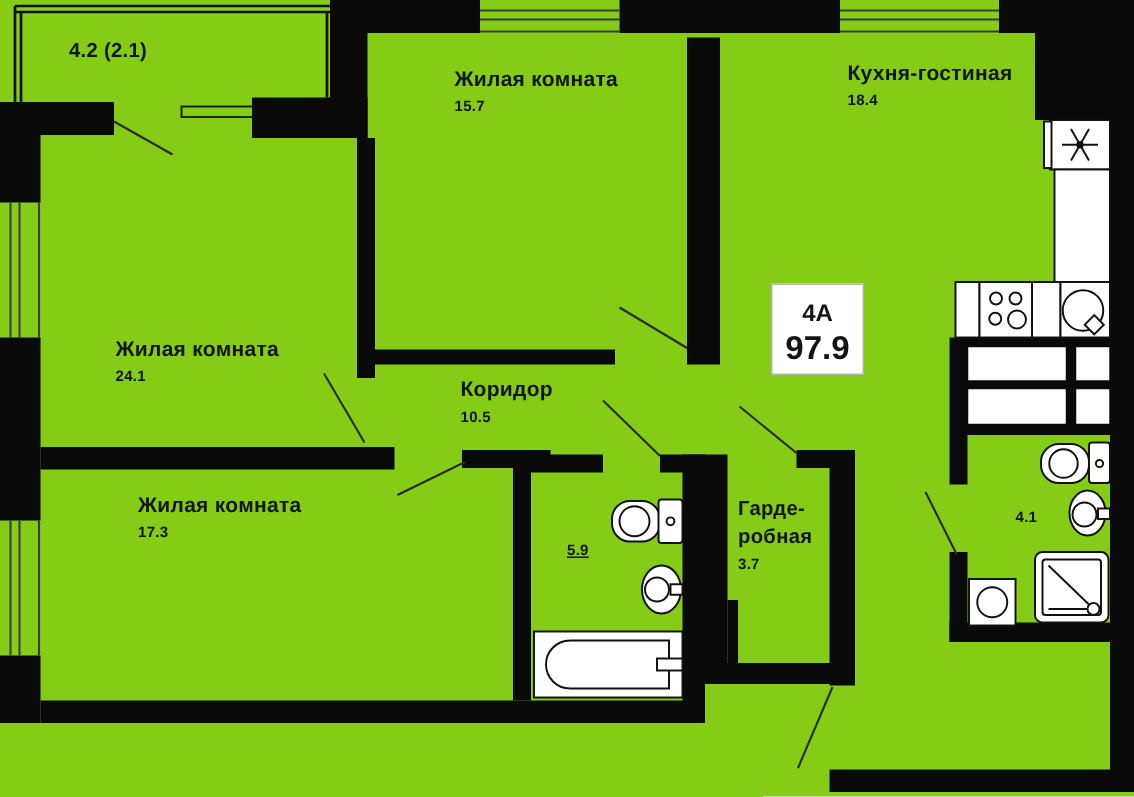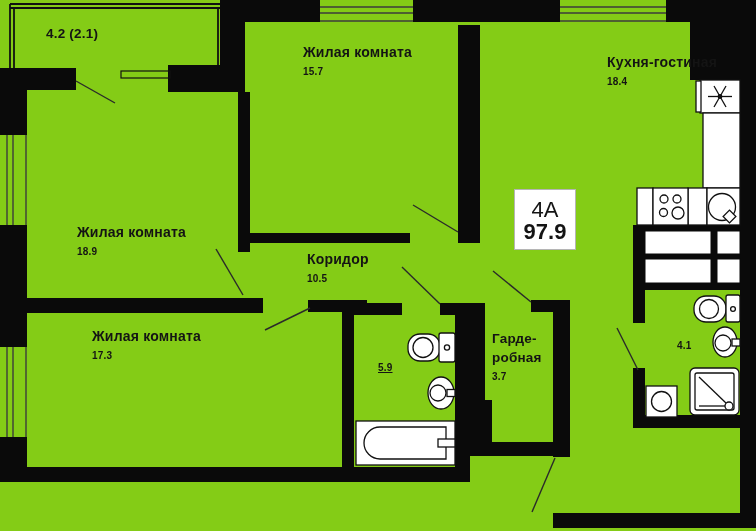--- a/index.html
+++ b/index.html
@@ -25,21 +25,21 @@
   .badge{
     position:absolute;
     left:514px;top:189px;
     width:60px;height:59px;
     background:#fff;
     border:1.5px solid #b5b5b5;
     display:flex;flex-direction:column;
     align-items:center;justify-content:center;
     gap:1px;
   }
-  .badge .unit{font-size:22px;font-weight:400;line-height:23px;}
+  .badge .unit{font-size:16px;font-weight:700;line-height:23px;}
   .badge .total{font-size:22px;font-weight:700;line-height:19px;}
 </style>
 </head>
 <body>
 
 <div id="plan">
 
   <svg width="756" height="531" viewBox="0 0 756 531">
 
     <g fill="#0a0a0a" stroke="none">
@@ -210,28 +210,28 @@
 
   <div class="room-label" style="left:46px;top:24px;font-size:13.5px;">
     <div>4.2 (2.1)</div>
   </div>
 
   <div class="room-label" style="left:303px;top:42px;">
     <div>Жилая комната</div>
     <div class="area">15.7</div>
   </div>
 
-  <div class="room-label" style="left:565px;top:52px;margin-left:42px;">
+  <div class="room-label" style="left:565px;top:38px;">
     <div>Кухня-гостиная</div>
     <div class="area">18.4</div>
   </div>
 
   <div class="room-label" style="left:77px;top:222px;">
     <div>Жилая комната</div>
-    <div class="area">18.9</div>
+    <div class="area">24.1</div>
   </div>
 
   <div class="room-label" style="left:92px;top:326px;">
     <div>Жилая комната</div>
     <div class="area">17.3</div>
   </div>
 
   <div class="room-label" style="left:307px;top:249px;">
     <div>Коридор</div>
     <div class="area">10.5</div>

